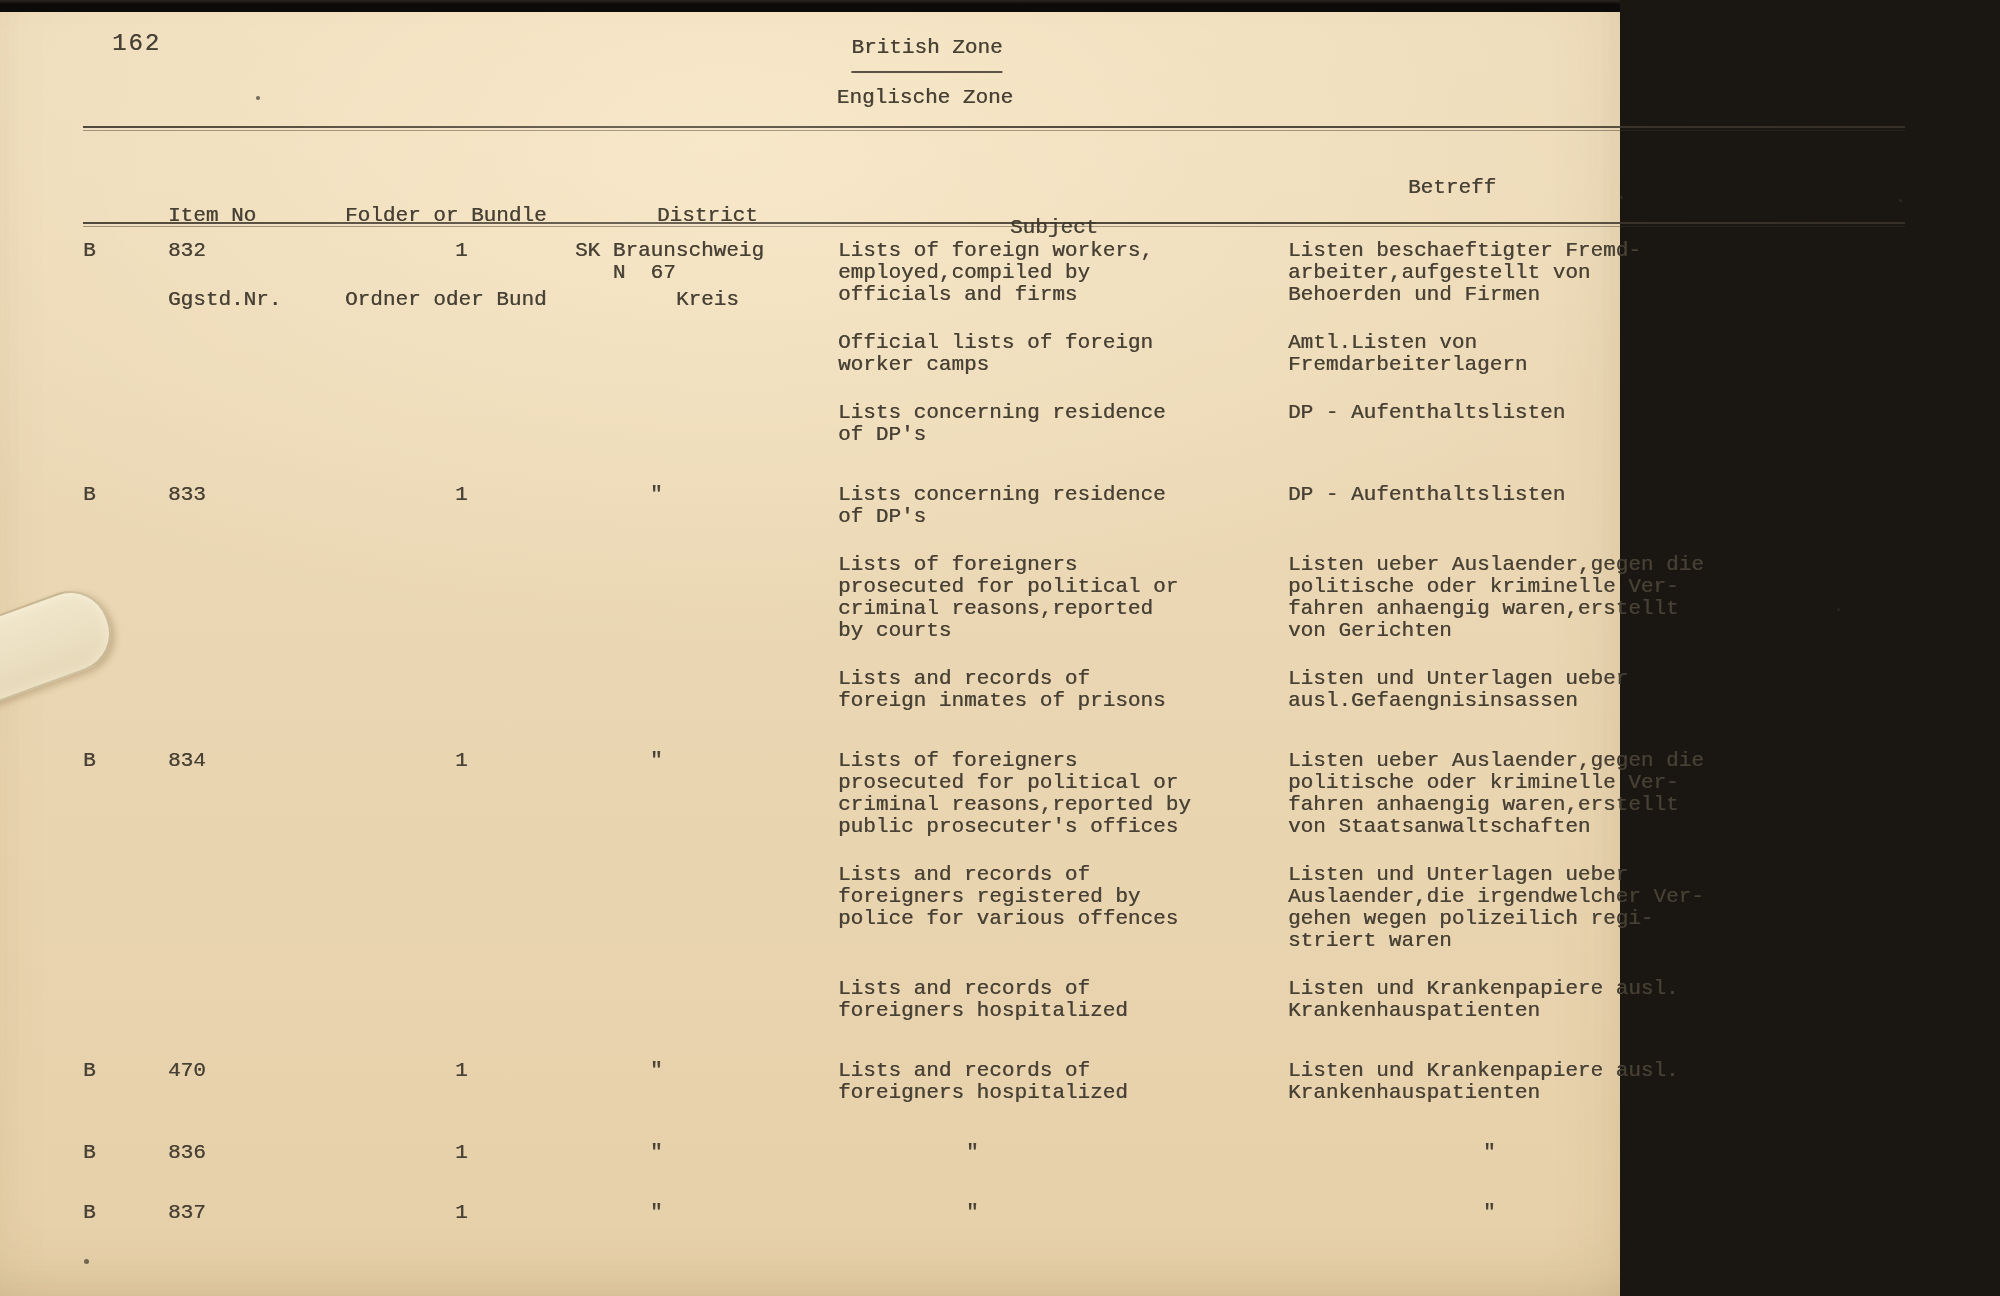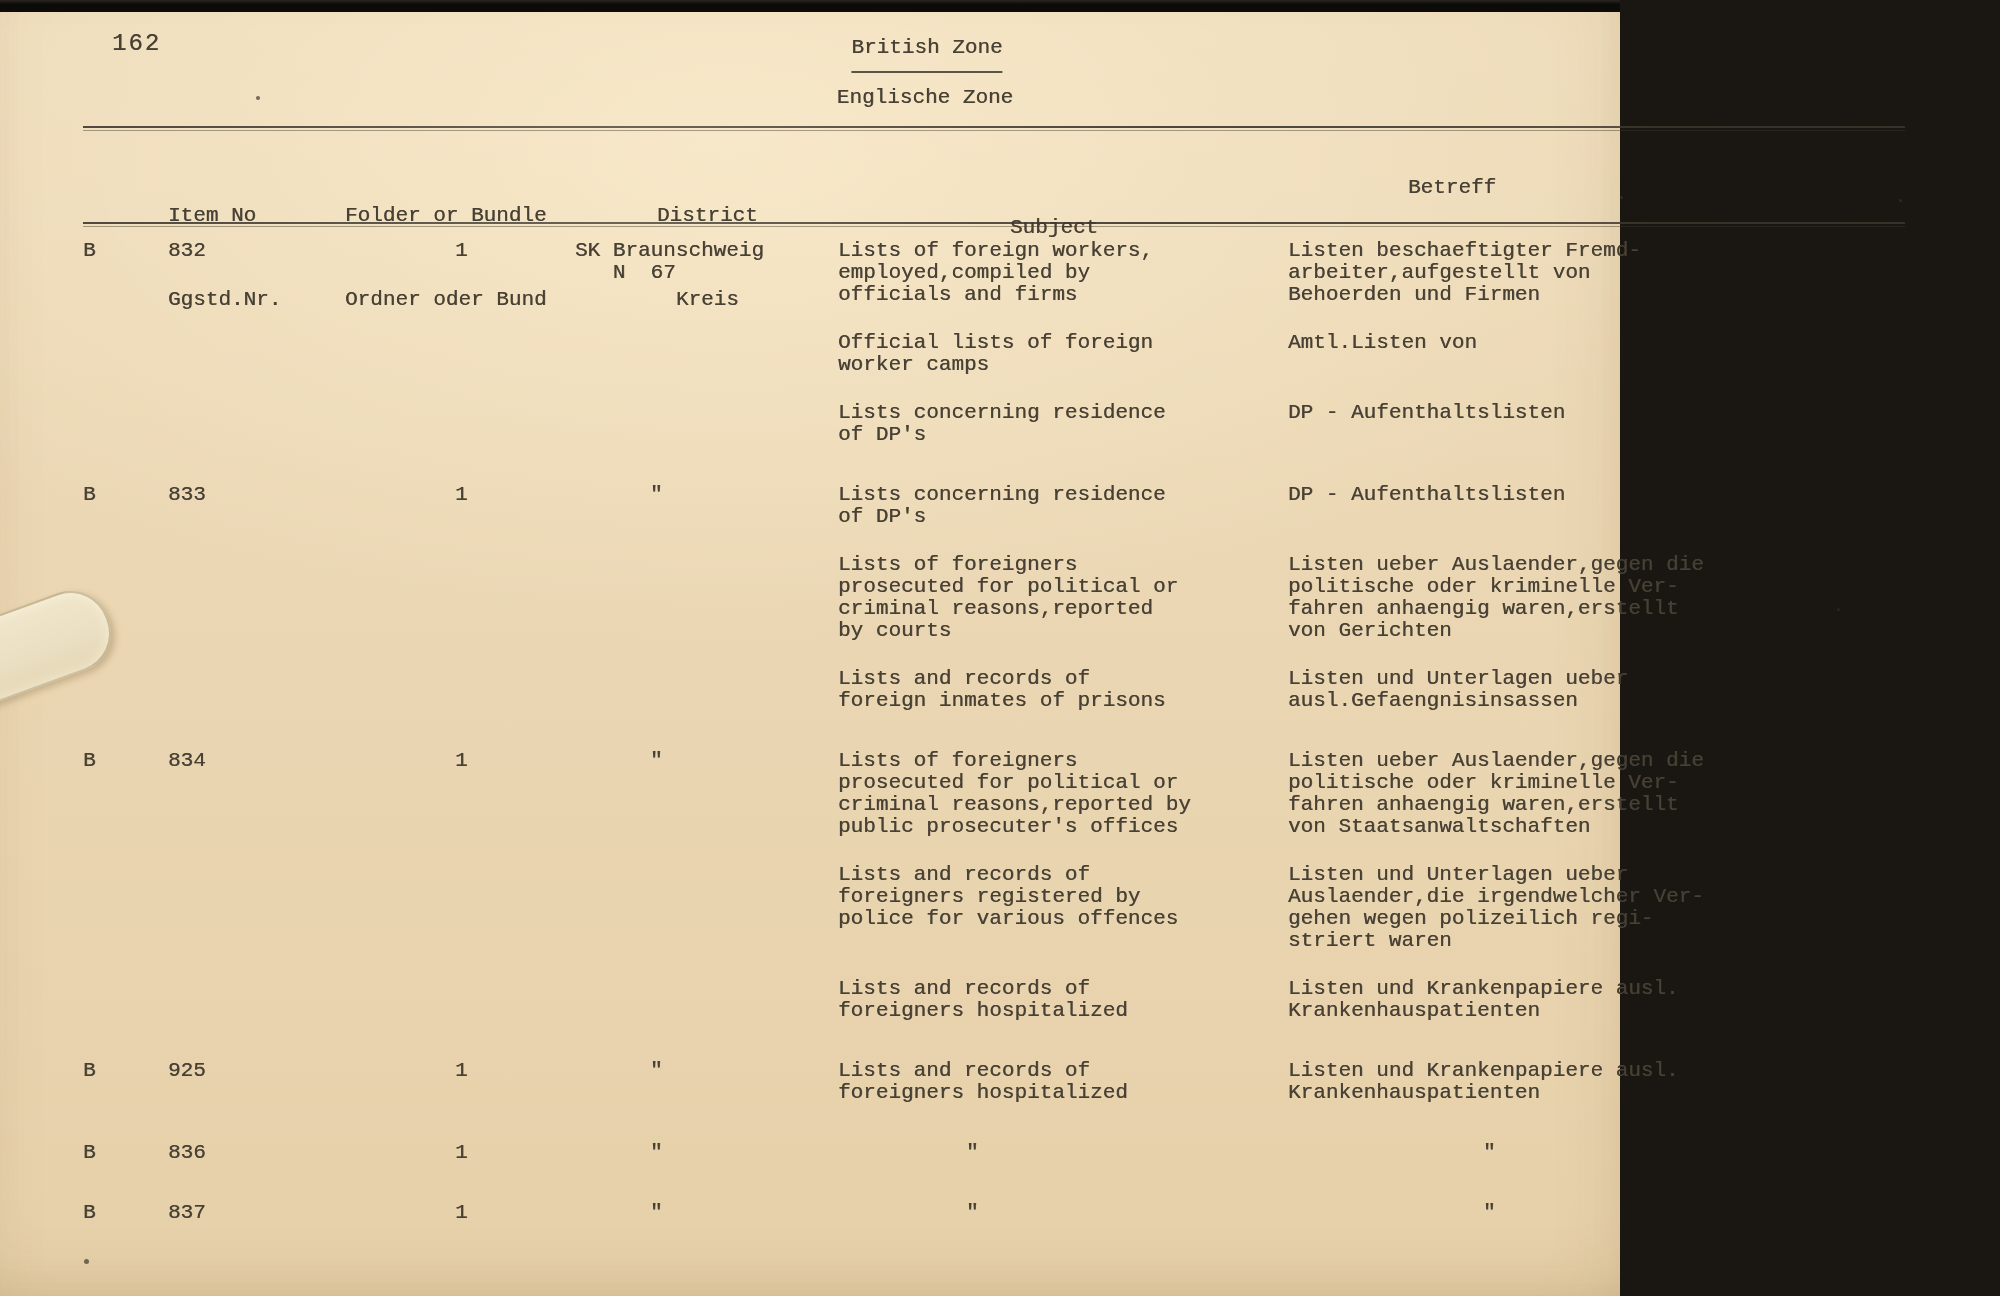--- a/index.html
+++ b/index.html
@@ -137,21 +137,21 @@
 
   <div class="rows typed">
       <div class="row">
         <div class="cell c-prefix">B</div>
         <div class="cell c-item">832</div>
         <div class="cell c-folder">1</div>
         <div class="cell c-district"><div class="line">SK Braunschweig</div><div class="line">   N  67</div></div>
         <div class="cell c-subject" style="grid-row: 1;"><div class="line">Lists of foreign workers,</div><div class="line">employed,compiled by</div><div class="line">officials and firms</div></div>
         <div class="cell c-betreff" style="grid-row: 1;"><div class="line">Listen beschaeftigter Fremd-</div><div class="line">arbeiter,aufgestellt von</div><div class="line">Behoerden und Firmen</div></div>
         <div class="cell c-subject" style="grid-row: 2;"><div class="line">Official lists of foreign</div><div class="line">worker camps</div></div>
-        <div class="cell c-betreff" style="grid-row: 2;"><div class="line">Amtl.Listen von</div></div>
+        <div class="cell c-betreff" style="grid-row: 2;"><div class="line">Amtl.Listen von</div><div class="line">Fremdarbeiterlagern</div></div>
         <div class="cell c-subject" style="grid-row: 3;"><div class="line">Lists concerning residence</div><div class="line">of DP's</div></div>
         <div class="cell c-betreff" style="grid-row: 3;"><div class="line">DP - Aufenthaltslisten</div></div>
       </div>
       <div class="row">
         <div class="cell c-prefix">B</div>
         <div class="cell c-item">833</div>
         <div class="cell c-folder">1</div>
         <div class="cell c-district ditto-district"><div class="line">"</div></div>
         <div class="cell c-subject" style="grid-row: 1;"><div class="line">Lists concerning residence</div><div class="line">of DP's</div></div>
         <div class="cell c-betreff" style="grid-row: 1;"><div class="line">DP - Aufenthaltslisten</div></div>
@@ -167,21 +167,21 @@
         <div class="cell c-district ditto-district"><div class="line">"</div></div>
         <div class="cell c-subject" style="grid-row: 1;"><div class="line">Lists of foreigners</div><div class="line">prosecuted for political or</div><div class="line">criminal reasons,reported by</div><div class="line">public prosecuter's offices</div></div>
         <div class="cell c-betreff" style="grid-row: 1;"><div class="line">Listen ueber Auslaender,gegen die</div><div class="line">politische oder kriminelle Ver-</div><div class="line">fahren anhaengig waren,erstellt</div><div class="line">von Staatsanwaltschaften</div></div>
         <div class="cell c-subject" style="grid-row: 2;"><div class="line">Lists and records of</div><div class="line">foreigners registered by</div><div class="line">police for various offences</div></div>
         <div class="cell c-betreff" style="grid-row: 2;"><div class="line">Listen und Unterlagen ueber</div><div class="line">Auslaender,die irgendwelcher Ver-</div><div class="line">gehen wegen polizeilich regi-</div><div class="line">striert waren</div></div>
         <div class="cell c-subject" style="grid-row: 3;"><div class="line">Lists and records of</div><div class="line">foreigners hospitalized</div></div>
         <div class="cell c-betreff" style="grid-row: 3;"><div class="line">Listen und Krankenpapiere ausl.</div><div class="line">Krankenhauspatienten</div></div>
       </div>
       <div class="row">
         <div class="cell c-prefix">B</div>
-        <div class="cell c-item">925</div>
+        <div class="cell c-item">470</div>
         <div class="cell c-folder">1</div>
         <div class="cell c-district ditto-district"><div class="line">"</div></div>
         <div class="cell c-subject" style="grid-row: 1;"><div class="line">Lists and records of</div><div class="line">foreigners hospitalized</div></div>
         <div class="cell c-betreff" style="grid-row: 1;"><div class="line">Listen und Krankenpapiere ausl.</div><div class="line">Krankenhauspatienten</div></div>
       </div>
       <div class="row">
         <div class="cell c-prefix">B</div>
         <div class="cell c-item">836</div>
         <div class="cell c-folder">1</div>
         <div class="cell c-district ditto-district"><div class="line">"</div></div>

